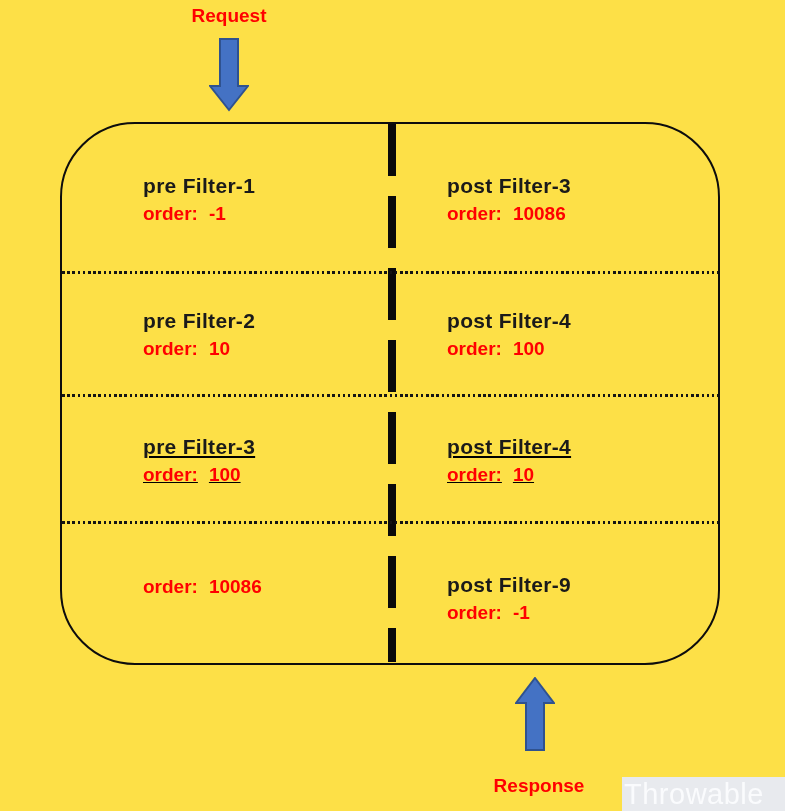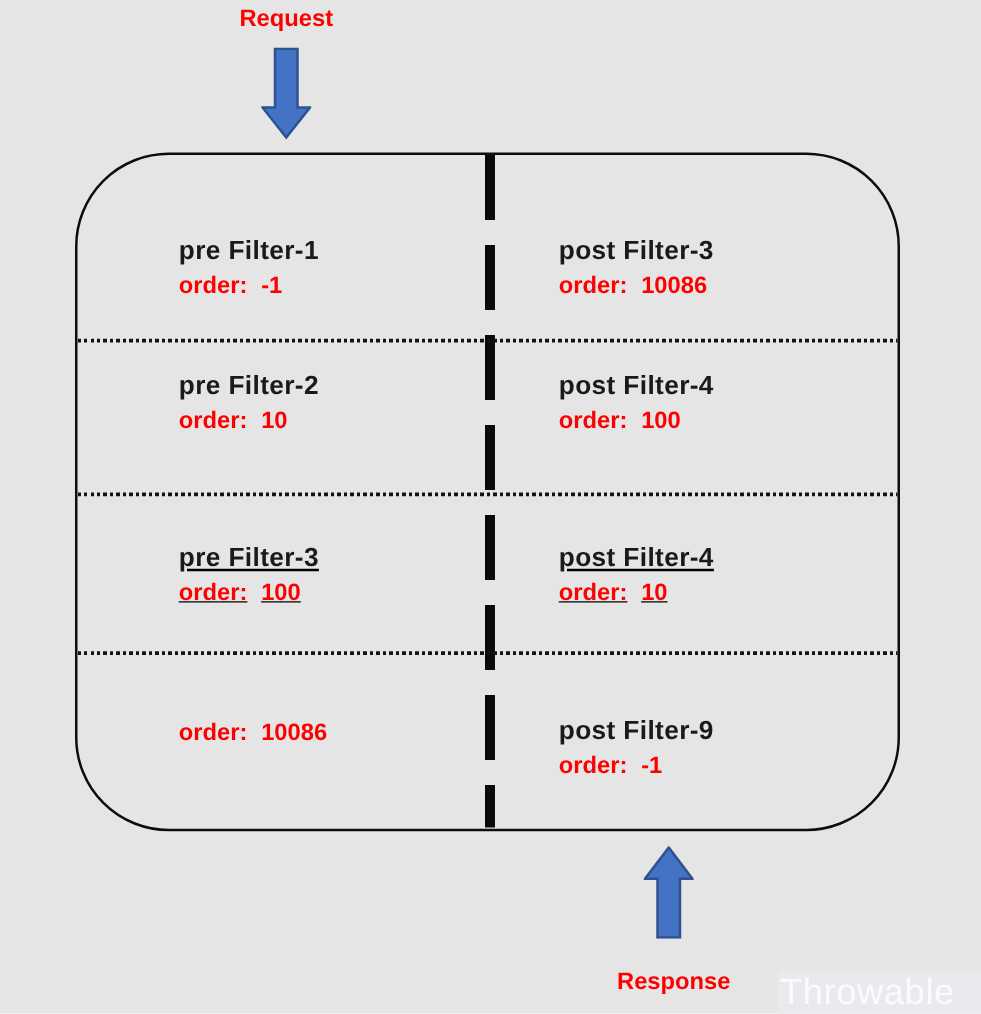--- a/index.html
+++ b/index.html
@@ -5,21 +5,21 @@
   html, body {
     margin: 0;
     padding: 0;
     background: #ffffff;
     font-family: "Liberation Sans", "DejaVu Sans", sans-serif;
   }
   .canvas {
     position: relative;
     width: 785px;
     height: 811px;
-    background: #e5e5e5;
+    background: #fde047;
     overflow: hidden;
   }
 
   
   .flow-label {
     position: absolute;
     transform: translateX(-50%);
     color: #ff0000;
     font-size: 19px;
     font-weight: bold;
@@ -65,24 +65,24 @@
   .hd2 { top: 394px; }
   .hd3 { top: 521px; }
 
   
   .row {
     position: absolute;
     left: 60px; width: 660px;
     display: flex;
   }
   .r1 { top: 122px; height: 150px; }
-  .r2 { top: 260px; height: 123px; }
+  .r2 { top: 272px; height: 123px; }
   .r3 { top: 384px; height: 127px; text-decoration: underline; }
   .r4 { top: 522px; height: 143px; }
-  .r1 .cell { padding-top: 66px; }
+  .r1 .cell { padding-top: 51px; }
   .r2 .cell { padding-top: 36px; }
   .r3 .cell { padding-top: 50px; }
   .r4 .cell { padding-top: 50px; }
 
   .cell { box-sizing: border-box; }
   .cell.left  { width: 331px; padding-left: 83px; }
   .cell.right { flex: 1;      padding-left: 56px; }
 
   .title {
     color: #1a1a1a;

